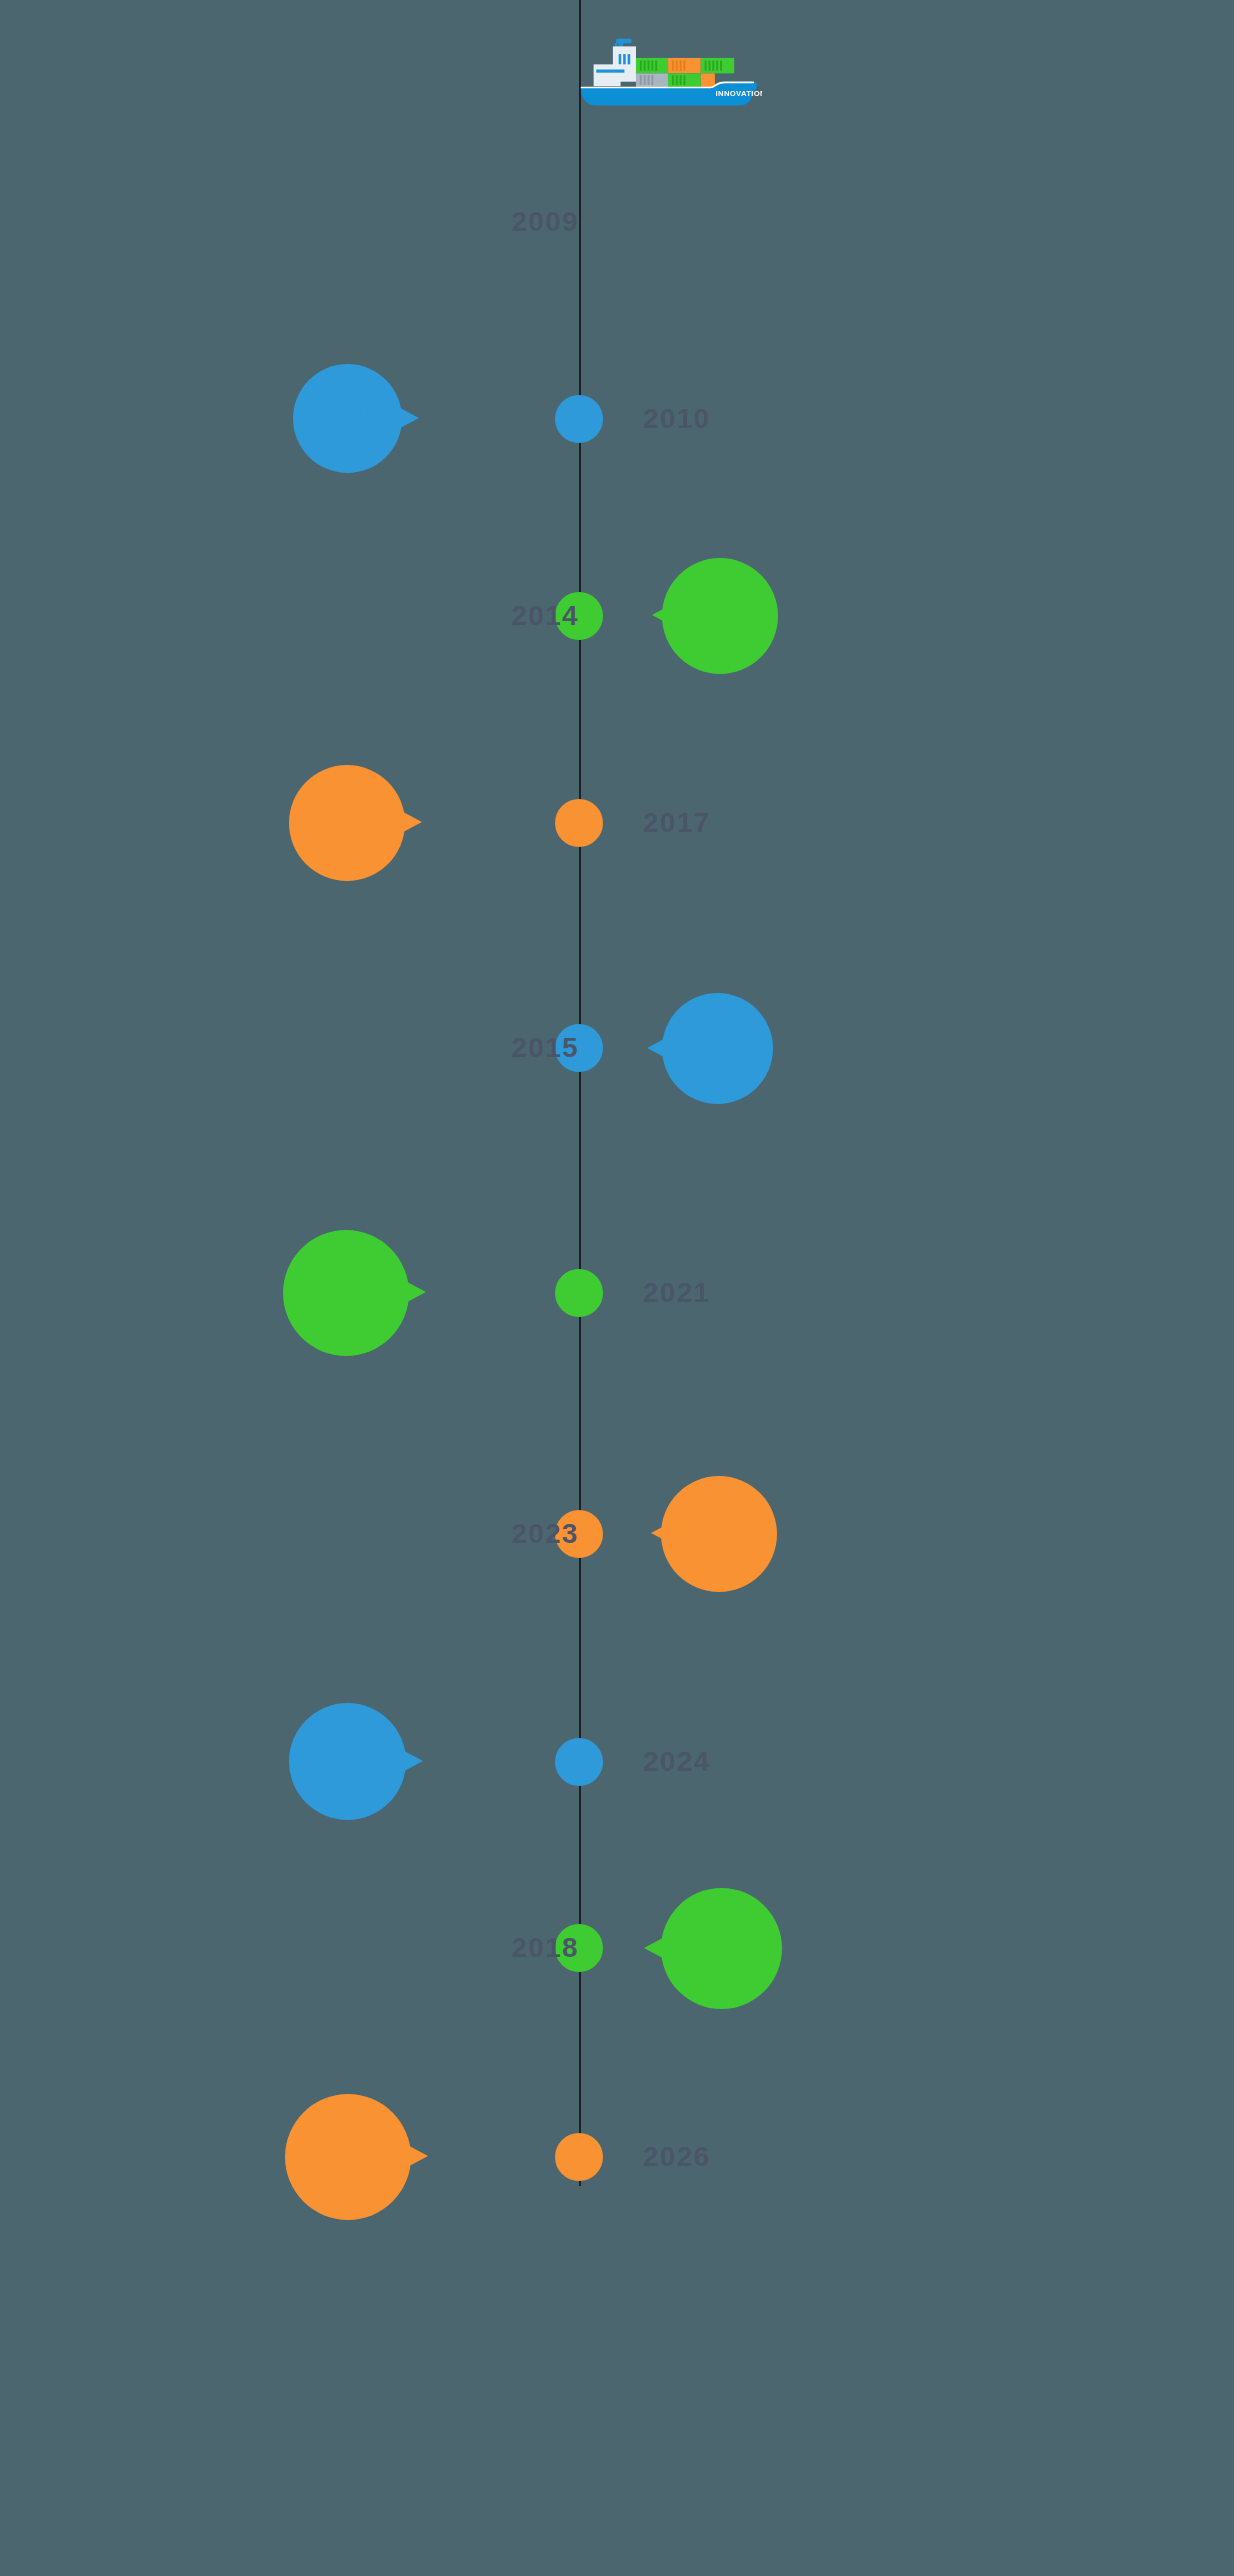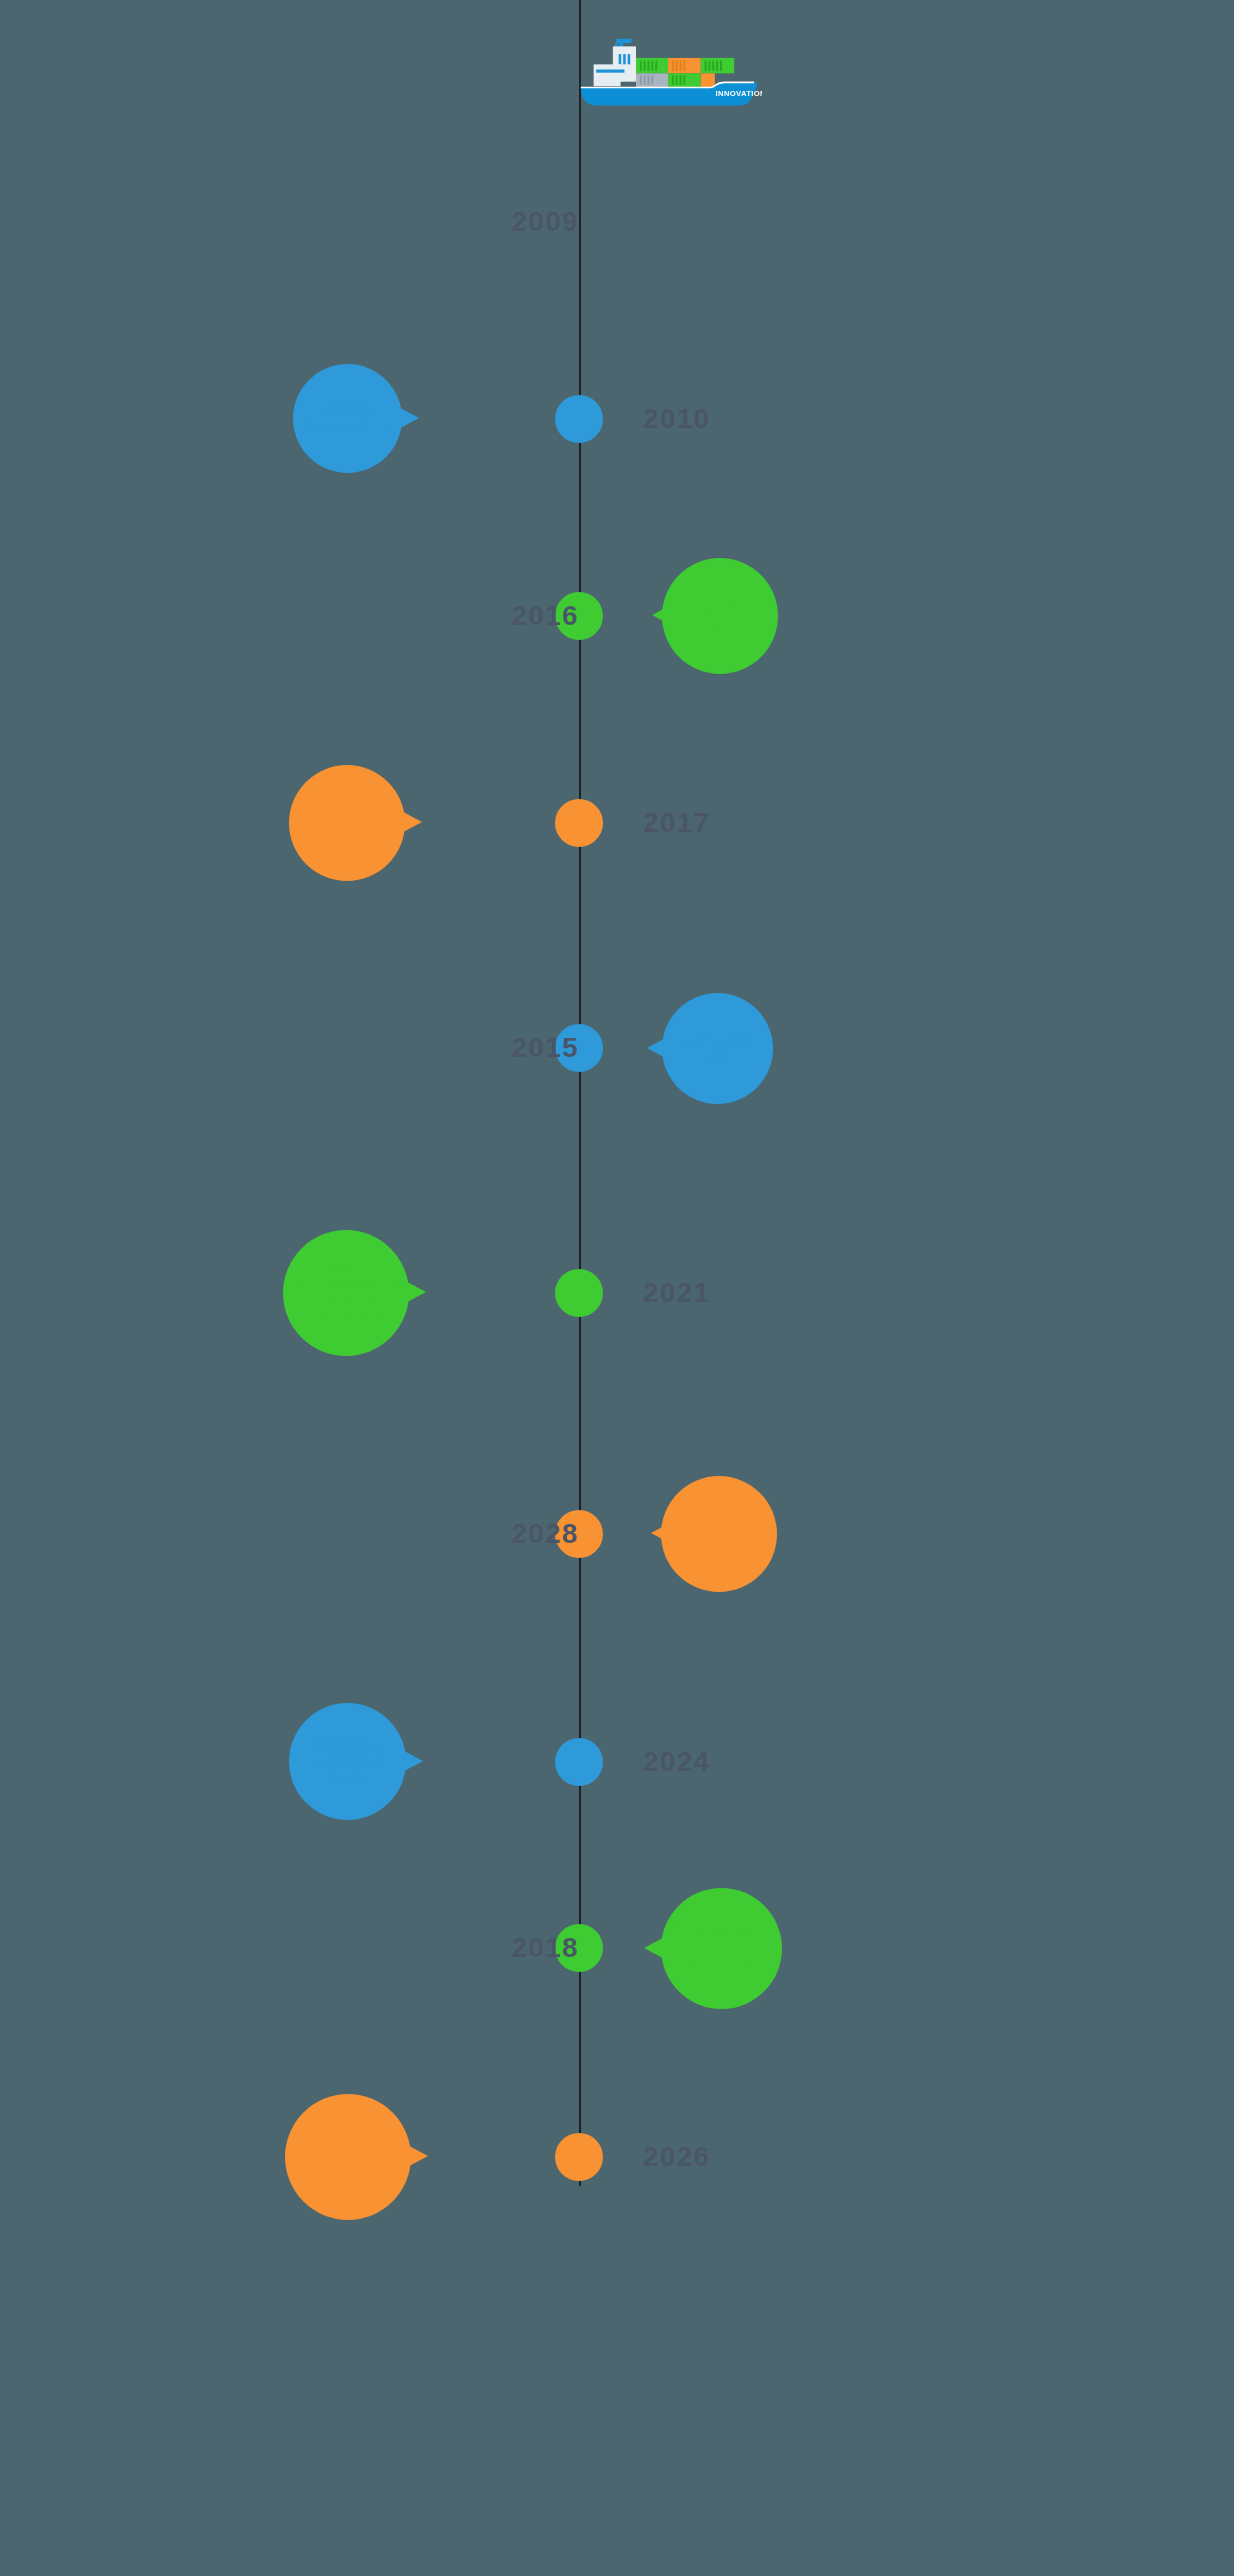--- a/index.html
+++ b/index.html
@@ -194,21 +194,21 @@
       <span class="tail"></span>
       <span class="txt">
         <span class="line">成功加入</span>
         <span class="line">WCA FAMILY</span>
       </span>
     </div>
   </div>
 
   <div class="row" style="top:616px">
     <div class="node c-green"></div>
-    <div class="year left">2016</div>
+    <div class="year left">2014</div>
     <div class="bubble right c-green s-2" style="width:116px;height:116px;margin-top:-58px;left:662px">
       <span class="tail"></span>
       <span class="txt">
         <span class="line">青岛子公司</span>
         <span class="line">成立</span>
       </span>
     </div>
   </div>
 
   <div class="row" style="top:823px">
@@ -244,21 +244,21 @@
         <span class="line">成功加入</span>
         <span class="line">WCA PROJECTS</span>
         <span class="line">首次在上海</span>
         <span class="line">WBX展亮相</span>
       </span>
     </div>
   </div>
 
   <div class="row" style="top:1534px">
     <div class="node c-orange"></div>
-    <div class="year left">2028</div>
+    <div class="year left">2023</div>
     <div class="bubble right c-orange s-3" style="width:116px;height:116px;margin-top:-58px;left:661px">
       <span class="tail"></span>
       <span class="txt">
         <span class="line">哈尔滨单证中心</span>
         <span class="line">成立</span>
       </span>
     </div>
   </div>
 
   <div class="row" style="top:1762px">

